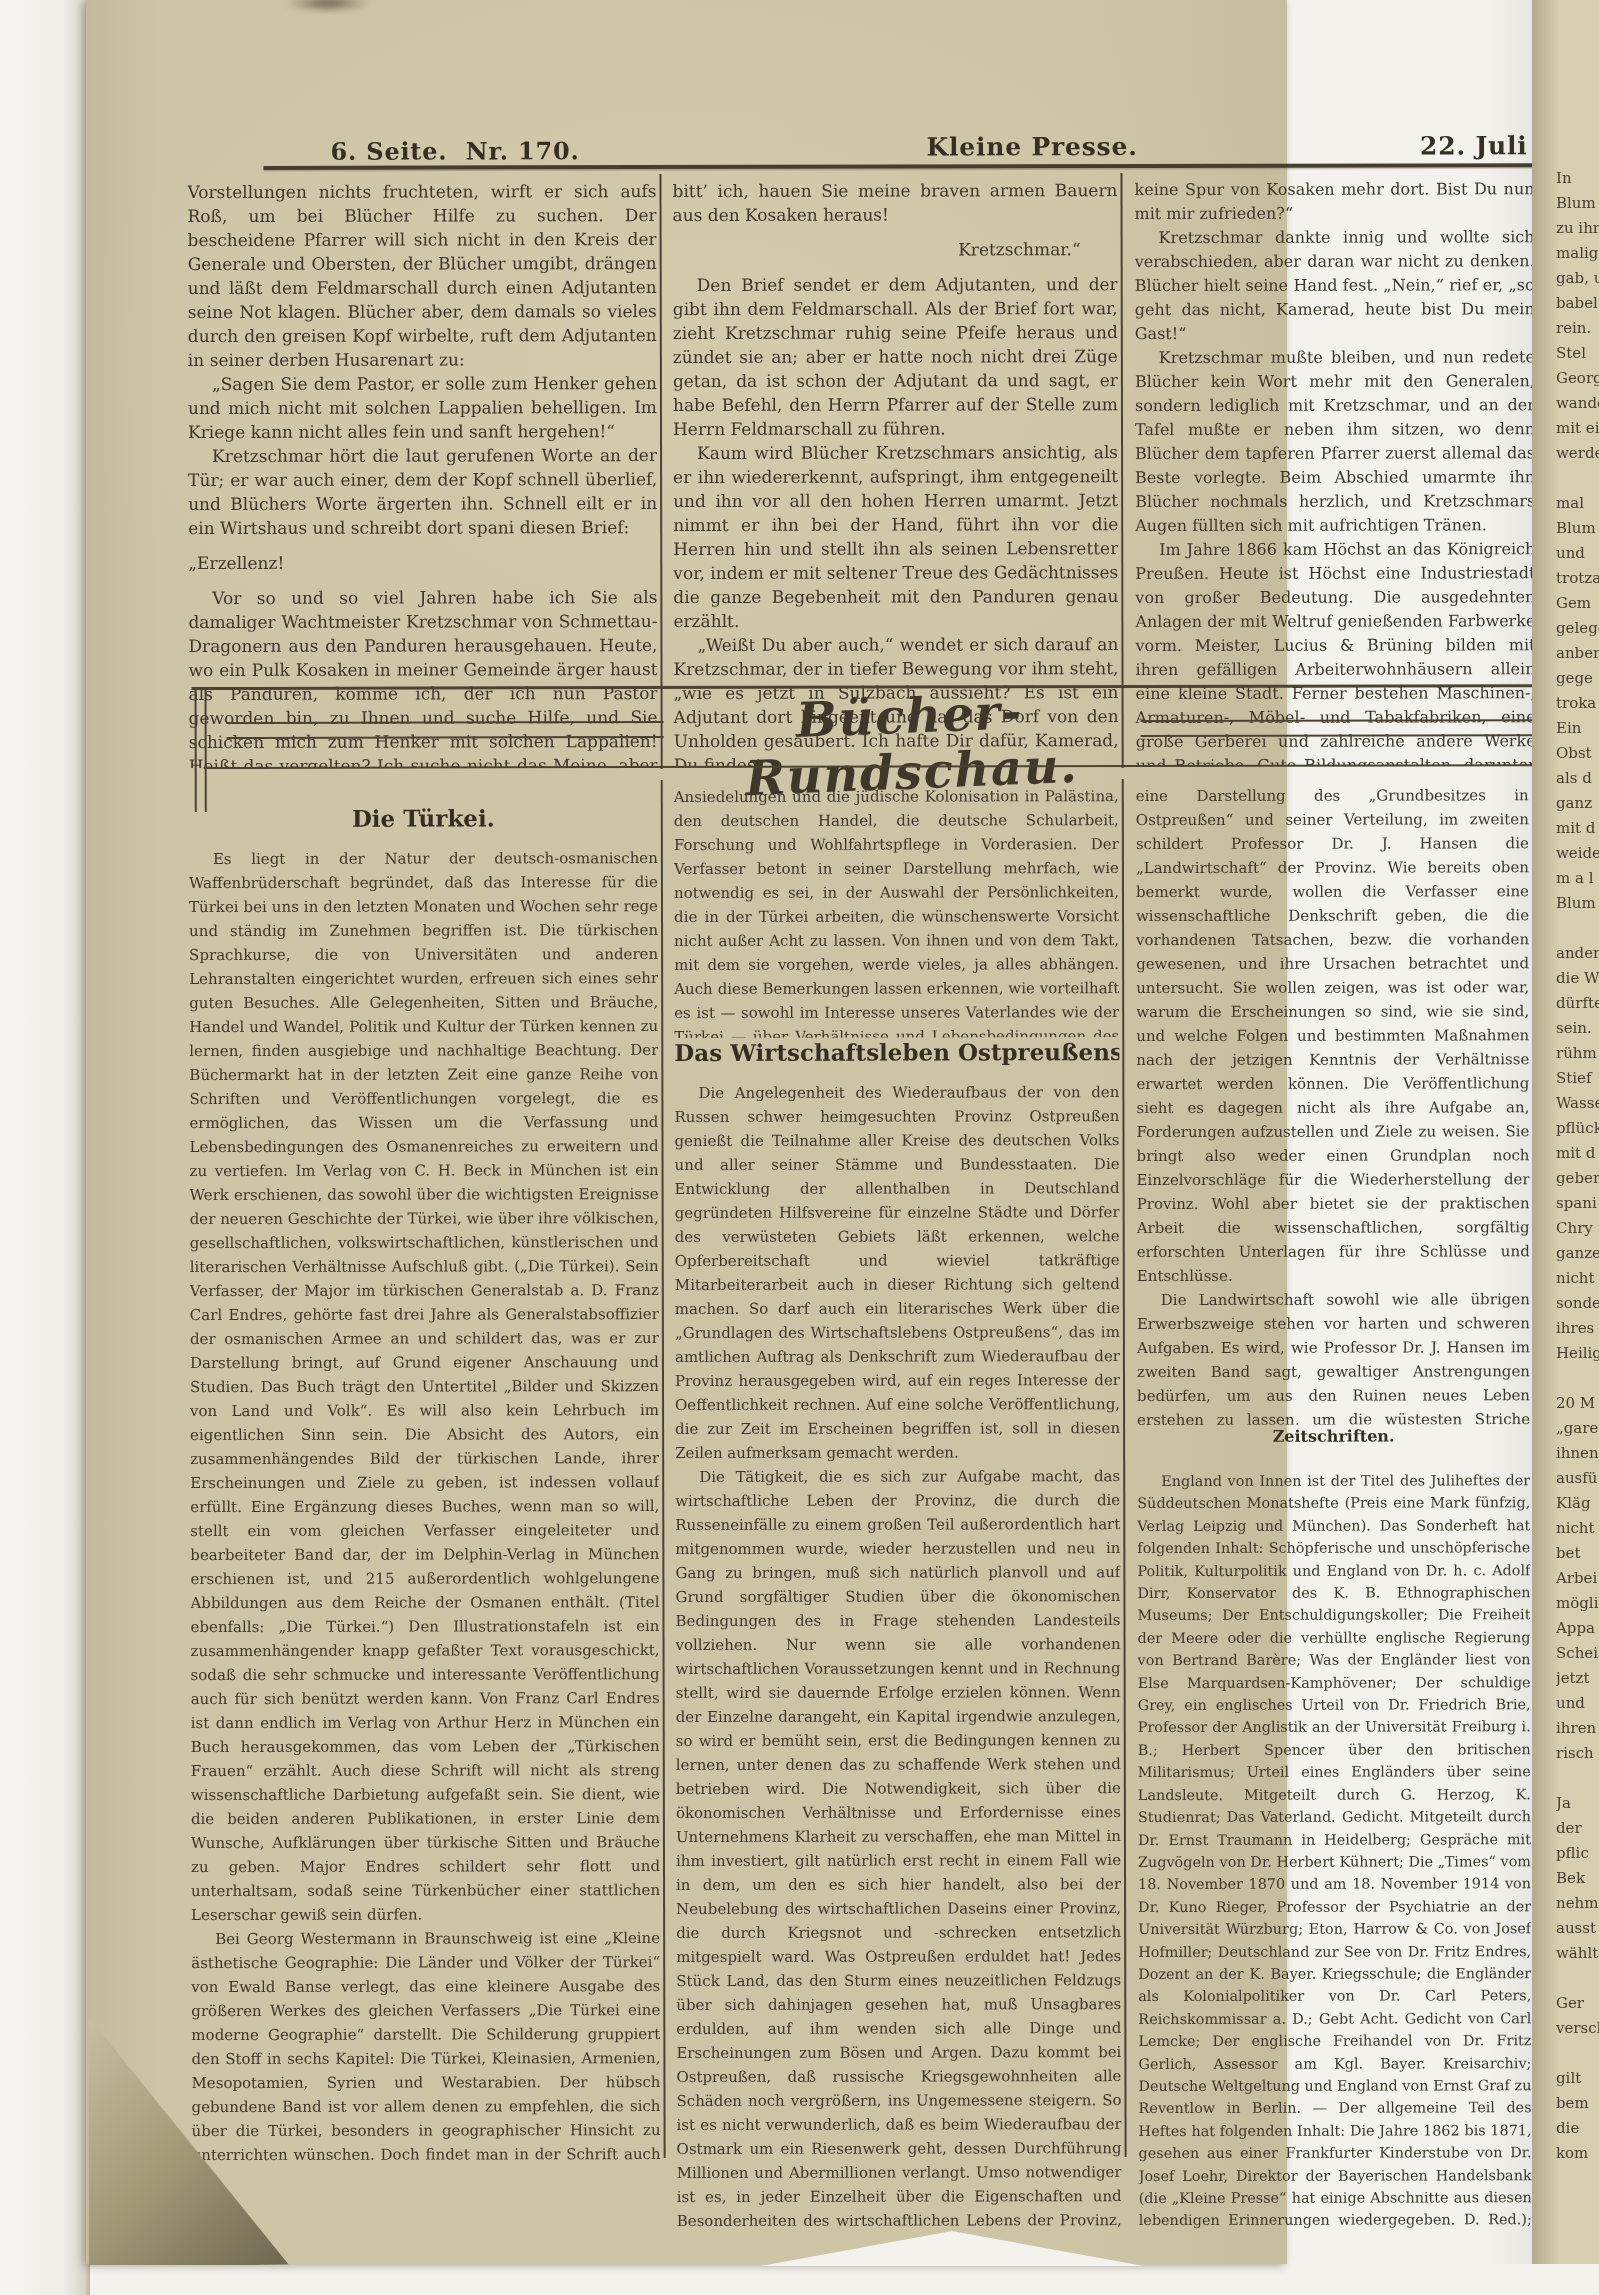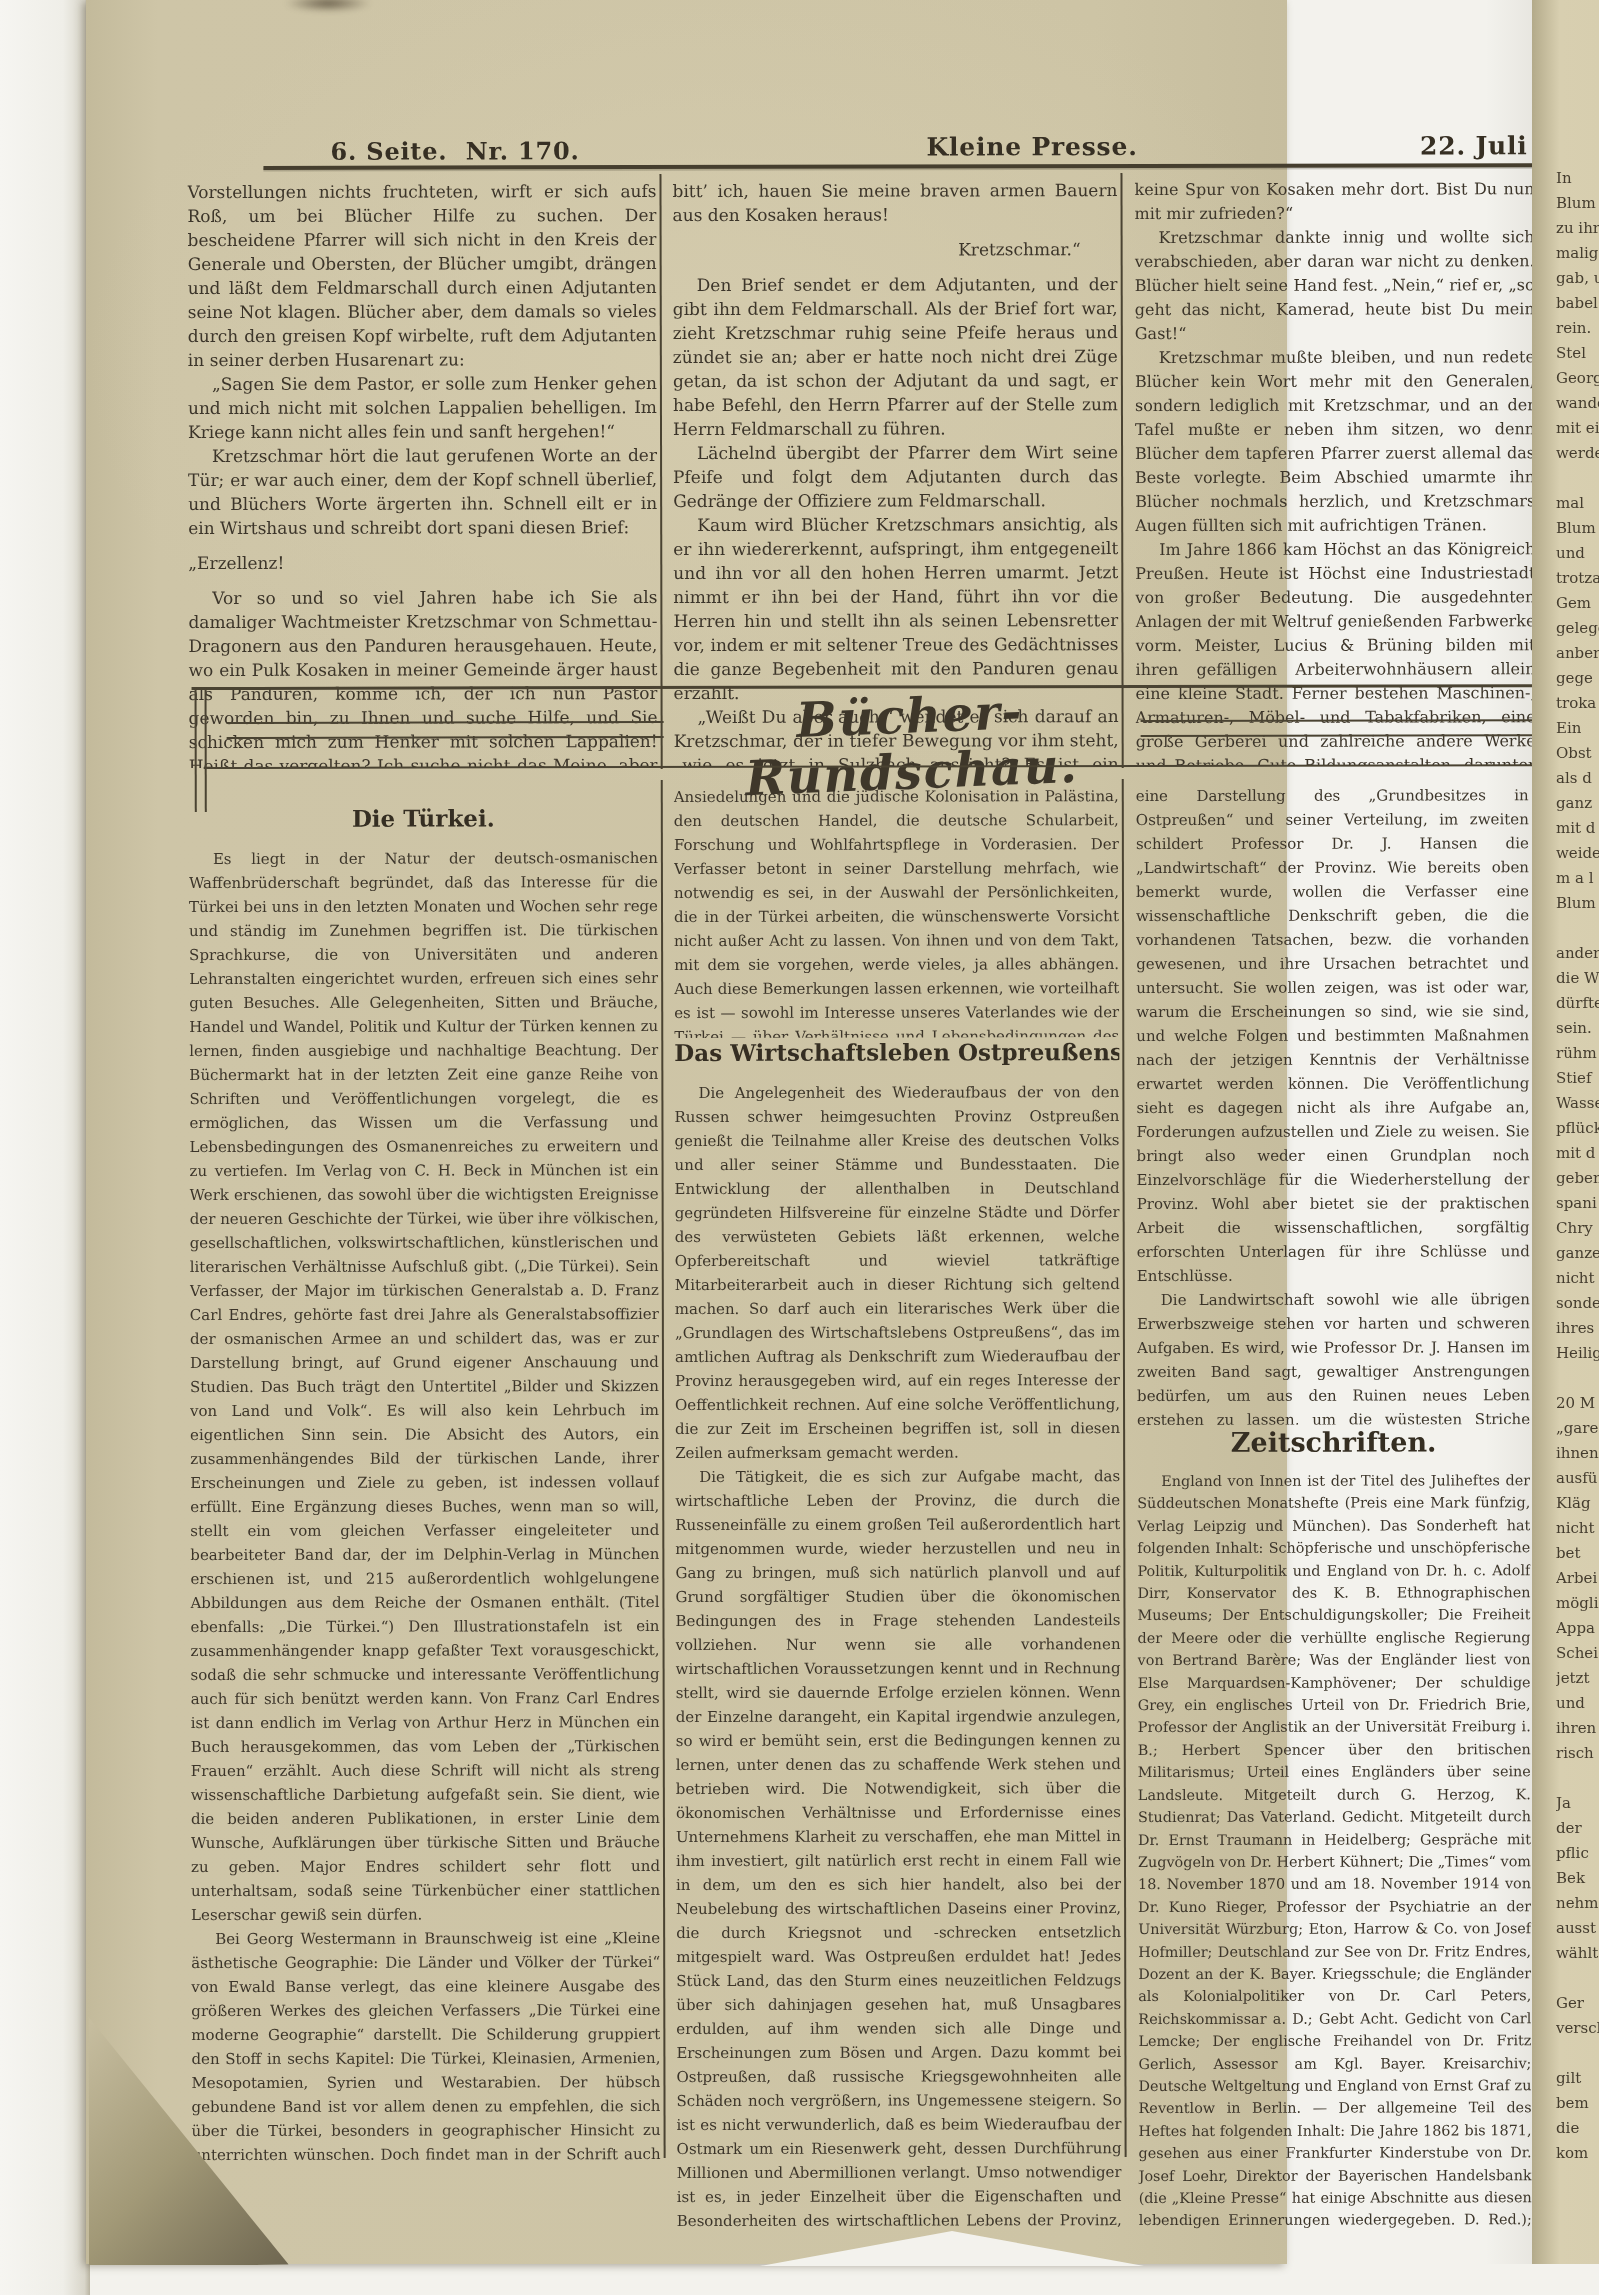--- a/index.html
+++ b/index.html
@@ -84,21 +84,20 @@
         <p class="p">„Sagen Sie dem Pastor, er solle zum Henker gehen und mich nicht mit solchen Lappalien behelligen. Im Kriege kann nicht alles fein und sanft hergehen!“</p>
         <p class="p">Kretzschmar hört die laut gerufenen Worte an der Tür; er war auch einer, dem der Kopf schnell überlief, und Blüchers Worte ärgerten ihn. Schnell eilt er in ein Wirtshaus und schreibt dort spani diesen Brief:</p>
         <p class="p center gap">„Erzellenz!</p>
         <p class="p gap">Vor so und so viel Jahren habe ich Sie als damaliger Wachtmeister Kretzschmar von Schmettau-Dragonern aus den Panduren herausgehauen. Heute, wo ein Pulk Kosaken in meiner Gemeinde ärger haust als Panduren, komme ich, der ich nun Pastor geworden bin, zu Ihnen und suche Hilfe, und Sie schicken mich zum Henker mit solchen Lappalien! Heißt das vergelten? Ich suche nicht das Meine, aber damals habe ich Sie aus den Panduren herausgehauen, — nun</p>
       </div>
     <div class="col top-col" style="left:588px;top:179px;width:445px;height:588px;">
 
     <p class="p noindent">bitt’ ich, hauen Sie meine braven armen Bauern aus den Kosaken heraus!</p>
         <p class="p right gap">Kretzschmar.“</p>
         <p class="p gap">Den Brief sendet er dem Adjutanten, und der gibt ihn dem Feldmarschall. Als der Brief fort war, zieht Kretzschmar ruhig seine Pfeife heraus und zündet sie an; aber er hatte noch nicht drei Züge getan, da ist schon der Adjutant da und sagt, er habe Befehl, den Herrn Pfarrer auf der Stelle zum Herrn Feldmarschall zu führen.</p>
-        <p class="p">Lächelnd übergibt der Pfarrer dem Wirt seine Pfeife und folgt dem Adjutanten durch das Gedränge der Offiziere zum Feldmarschall.</p>
         <p class="p">Kaum wird Blücher Kretzschmars ansichtig, als er ihn wiedererkennt, aufspringt, ihm entgegeneilt und ihn vor all den hohen Herren umarmt. Jetzt nimmt er ihn bei der Hand, führt ihn vor die Herren hin und stellt ihn als seinen Lebensretter vor, indem er mit seltener Treue des Gedächtnisses die ganze Begebenheit mit den Panduren genau erzählt.</p>
         <p class="p">„Weißt Du aber auch,“ wendet er sich darauf an Kretzschmar, der in tiefer Bewegung vor ihm steht, „wie es jetzt in Sulzbach aussieht? Es ist ein Adjutant dort hingeeilt und hat das Dorf von den Unholden gesäubert. Ich hafte Dir dafür, Kamerad, Du findest</p>
       </div>
     <div class="col top-col" style="left:1050px;top:179px;width:400px;height:588px;font-size:16px;">
 
     <p class="p noindent">keine Spur von Kosaken mehr dort. Bist Du nun mit mir zufrieden?“</p>
         <p class="p">Kretzschmar dankte innig und wollte sich verabschieden, aber daran war nicht zu denken. Blücher hielt seine Hand fest. „Nein,“ rief er, „so geht das nicht, Kamerad, heute bist Du mein Gast!“</p>
         <p class="p">Kretzschmar mußte bleiben, und nun redete Blücher kein Wort mehr mit den Generalen, sondern lediglich mit Kretzschmar, und an der Tafel mußte er neben ihm sitzen, wo denn Blücher dem tapferen Pfarrer zuerst allemal das Beste vorlegte. Beim Abschied umarmte ihn Blücher nochmals herzlich, und Kretzschmars Augen füllten sich mit aufrichtigen Tränen.</p>
         <p class="p">Im Jahre 1866 kam Höchst an das Königreich Preußen. Heute ist Höchst eine Industriestadt von großer Bedeutung. Die ausgedehnten Anlagen der mit Weltruf genießenden Farbwerke vorm. Meister, Lucius &amp; Brüning bilden mit ihren gefälligen Arbeiterwohnhäusern allein eine kleine Stadt. Ferner bestehen Maschinen-, Armaturen-, Möbel- und Tabakfabriken, eine große Gerberei und zahlreiche andere Werke und Betriebe. Gute Bildungsanstalten, darunter humanistisches Gymnasium sorgen für das geistige Wohl der Jugend und zeugen von dem Drange der arbeitsamen Bewohner des alten Städtchens am Main nach idealer und praktischer Betätigung.   8.</p>
       </div>
@@ -131,21 +130,21 @@
 
     <p class="p">Die Angelegenheit des Wiederaufbaus der von den Russen schwer heimgesuchten Provinz Ostpreußen genießt die Teilnahme aller Kreise des deutschen Volks und aller seiner Stämme und Bundesstaaten. Die Entwicklung der allenthalben in Deutschland gegründeten Hilfsvereine für einzelne Städte und Dörfer des verwüsteten Gebiets läßt erkennen, welche Opferbereitschaft und wieviel tatkräftige Mitarbeiterarbeit auch in dieser Richtung sich geltend machen. So darf auch ein literarisches Werk über die „Grundlagen des Wirtschaftslebens Ostpreußens“, das im amtlichen Auftrag als Denkschrift zum Wiederaufbau der Provinz herausgegeben wird, auf ein reges Interesse der Oeffentlichkeit rechnen. Auf eine solche Veröffentlichung, die zur Zeit im Erscheinen begriffen ist, soll in diesen Zeilen aufmerksam gemacht werden.</p>
         <p class="p">Die Tätigkeit, die es sich zur Aufgabe macht, das wirtschaftliche Leben der Provinz, die durch die Russeneinfälle zu einem großen Teil außerordentlich hart mitgenommen wurde, wieder herzustellen und neu in Gang zu bringen, muß sich natürlich planvoll und auf Grund sorgfältiger Studien über die ökonomischen Bedingungen des in Frage stehenden Landesteils vollziehen. Nur wenn sie alle vorhandenen wirtschaftlichen Voraussetzungen kennt und in Rechnung stellt, wird sie dauernde Erfolge erzielen können. Wenn der Einzelne darangeht, ein Kapital irgendwie anzulegen, so wird er bemüht sein, erst die Bedingungen kennen zu lernen, unter denen das zu schaffende Werk stehen und betrieben wird. Die Notwendigkeit, sich über die ökonomischen Verhältnisse und Erfordernisse eines Unternehmens Klarheit zu verschaffen, ehe man Mittel in ihm investiert, gilt natürlich erst recht in einem Fall wie in dem, um den es sich hier handelt, also bei der Neubelebung des wirtschaftlichen Daseins einer Provinz, die durch Kriegsnot und -schrecken entsetzlich mitgespielt ward. Was Ostpreußen erduldet hat! Jedes Stück Land, das den Sturm eines neuzeitlichen Feldzugs über sich dahinjagen gesehen hat, muß Unsagbares erdulden, auf ihm wenden sich alle Dinge und Erscheinungen zum Bösen und Argen. Dazu kommt bei Ostpreußen, daß russische Kriegsgewohnheiten alle Schäden noch vergrößern, ins Ungemessene steigern. So ist es nicht verwunderlich, daß es beim Wiederaufbau der Ostmark um ein Riesenwerk geht, dessen Durchführung Millionen und Abermillionen verlangt. Umso notwendiger ist es, in jeder Einzelheit über die Eigenschaften und Besonderheiten des wirtschaftlichen Lebens der Provinz, um dessen Wiederaufrichtung es sich dreht, unterrichtet zu sein, um Wertvolles hervorbringen zu können.</p>
       </div>
 
     <div class="col low-col" style="left:1050px;top:785px;width:393px;height:641px;">
 
     <p class="p noindent">eine Darstellung des „Grundbesitzes in Ostpreußen“ und seiner Verteilung, im zweiten schildert Professor Dr. J. Hansen die „Landwirtschaft“ der Provinz. Wie bereits oben bemerkt wurde, wollen die Verfasser eine wissenschaftliche Denkschrift geben, die die vorhandenen Tatsachen, bezw. die vorhanden gewesenen, und ihre Ursachen betrachtet und untersucht. Sie wollen zeigen, was ist oder war, warum die Erscheinungen so sind, wie sie sind, und welche Folgen und bestimmten Maßnahmen nach der jetzigen Kenntnis der Verhältnisse erwartet werden können. Die Veröffentlichung sieht es dagegen nicht als ihre Aufgabe an, Forderungen aufzustellen und Ziele zu weisen. Sie bringt also weder einen Grundplan noch Einzelvorschläge für die Wiederherstellung der Provinz. Wohl aber bietet sie der praktischen Arbeit die wissenschaftlichen, sorgfältig erforschten Unterlagen für ihre Schlüsse und Entschlüsse.</p>
         <p class="p">Die Landwirtschaft sowohl wie alle übrigen Erwerbszweige stehen vor harten und schweren Aufgaben. Es wird, wie Professor Dr. J. Hansen im zweiten Band sagt, gewaltiger Anstrengungen bedürfen, um aus den Ruinen neues Leben erstehen zu lassen, um die wüstesten Striche wieder in gesegnetes deutsches Kulturland zu wandeln. Für die gesamte Arbeit des Wiederaufbaus, die bereits begonnen und schon ein gutes Stück vorwärts gekommen ist, wird das Werk von dem hier die Rede ist, eine wertvolle Quelle des Hinweises und des Wissenswerten sein. Darüber hinaus aber darf die großangelegte Denkschrift, deren weitere Bände man mit Interesse entgegensieht, darauf Anspruch machen, von allen, die der Wirtschaftsgeschichte deutscher Lande ihre Teilnahme entgegenbringen, beachtet und studiert zu werden.</p>
       </div>
-    <div class="art-head" style="left:1050px;top:1428px;width:393px;font-size:27px;">Zeitschriften.</div>
+    <div class="art-head" style="left:1050px;top:1428px;width:393px;font-size:16px;">Zeitschriften.</div>
     <div class="col low-col" style="left:1050px;top:1471px;width:393px;height:760px;font-size:14.4px;line-height:22.4px;">
 
     <p class="p">England von Innen ist der Titel des Juliheftes der Süddeutschen Monatshefte (Preis eine Mark fünfzig, Verlag Leipzig und München). Das Sonderheft hat folgenden Inhalt: Schöpferische und unschöpferische Politik, Kulturpolitik und England von Dr. h. c. Adolf Dirr, Konservator des K. B. Ethnographischen Museums; Der Entschuldigungskoller; Die Freiheit der Meere oder die verhüllte englische Regierung von Bertrand Barère; Was der Engländer liest von Else Marquardsen-Kamphövener; Der schuldige Grey, ein englisches Urteil von Dr. Friedrich Brie, Professor der Anglistik an der Universität Freiburg i. B.; Herbert Spencer über den britischen Militarismus; Urteil eines Engländers über seine Landsleute. Mitgeteilt durch G. Herzog, K. Studienrat; Das Vaterland. Gedicht. Mitgeteilt durch Dr. Ernst Traumann in Heidelberg; Gespräche mit Zugvögeln von Dr. Herbert Kühnert; Die „Times“ vom 18. November 1870 und am 18. November 1914 von Dr. Kuno Rieger, Professor der Psychiatrie an der Universität Würzburg; Eton, Harrow &amp; Co. von Josef Hofmiller; Deutschland zur See von Dr. Fritz Endres, Dozent an der K. Bayer. Kriegsschule; die Engländer als Kolonialpolitiker von Dr. Carl Peters, Reichskommissar a. D.; Gebt Acht. Gedicht von Carl Lemcke; Der englische Freihandel von Dr. Fritz Gerlich, Assessor am Kgl. Bayer. Kreisarchiv; Deutsche Weltgeltung und England von Ernst Graf zu Reventlow in Berlin. — Der allgemeine Teil des Heftes hat folgenden Inhalt: Die Jahre 1862 bis 1871, gesehen aus einer Frankfurter Kinderstube von Dr. Josef Loehr, Direktor der Bayerischen Handelsbank (die „Kleine Presse“ hat einige Abschnitte aus diesen lebendigen Erinnerungen wiedergegeben. D. Red.); Die Ausnutzung pflanzlicher Nahrung von Professor Dr. Hans Friedenthal in Nikolassee bei Berlin; Trient von Professor Dr. Robert Davidsohn; Eitelkeitsmarkt; Hier verstehn Se nisch.. zu Hause möien Se iant int sin.</p>
       </div>
 
     <div class="corner-fold"></div>
   </div>
 
   <div class="fold-shadow"></div>
   <div class="page2"></div>

